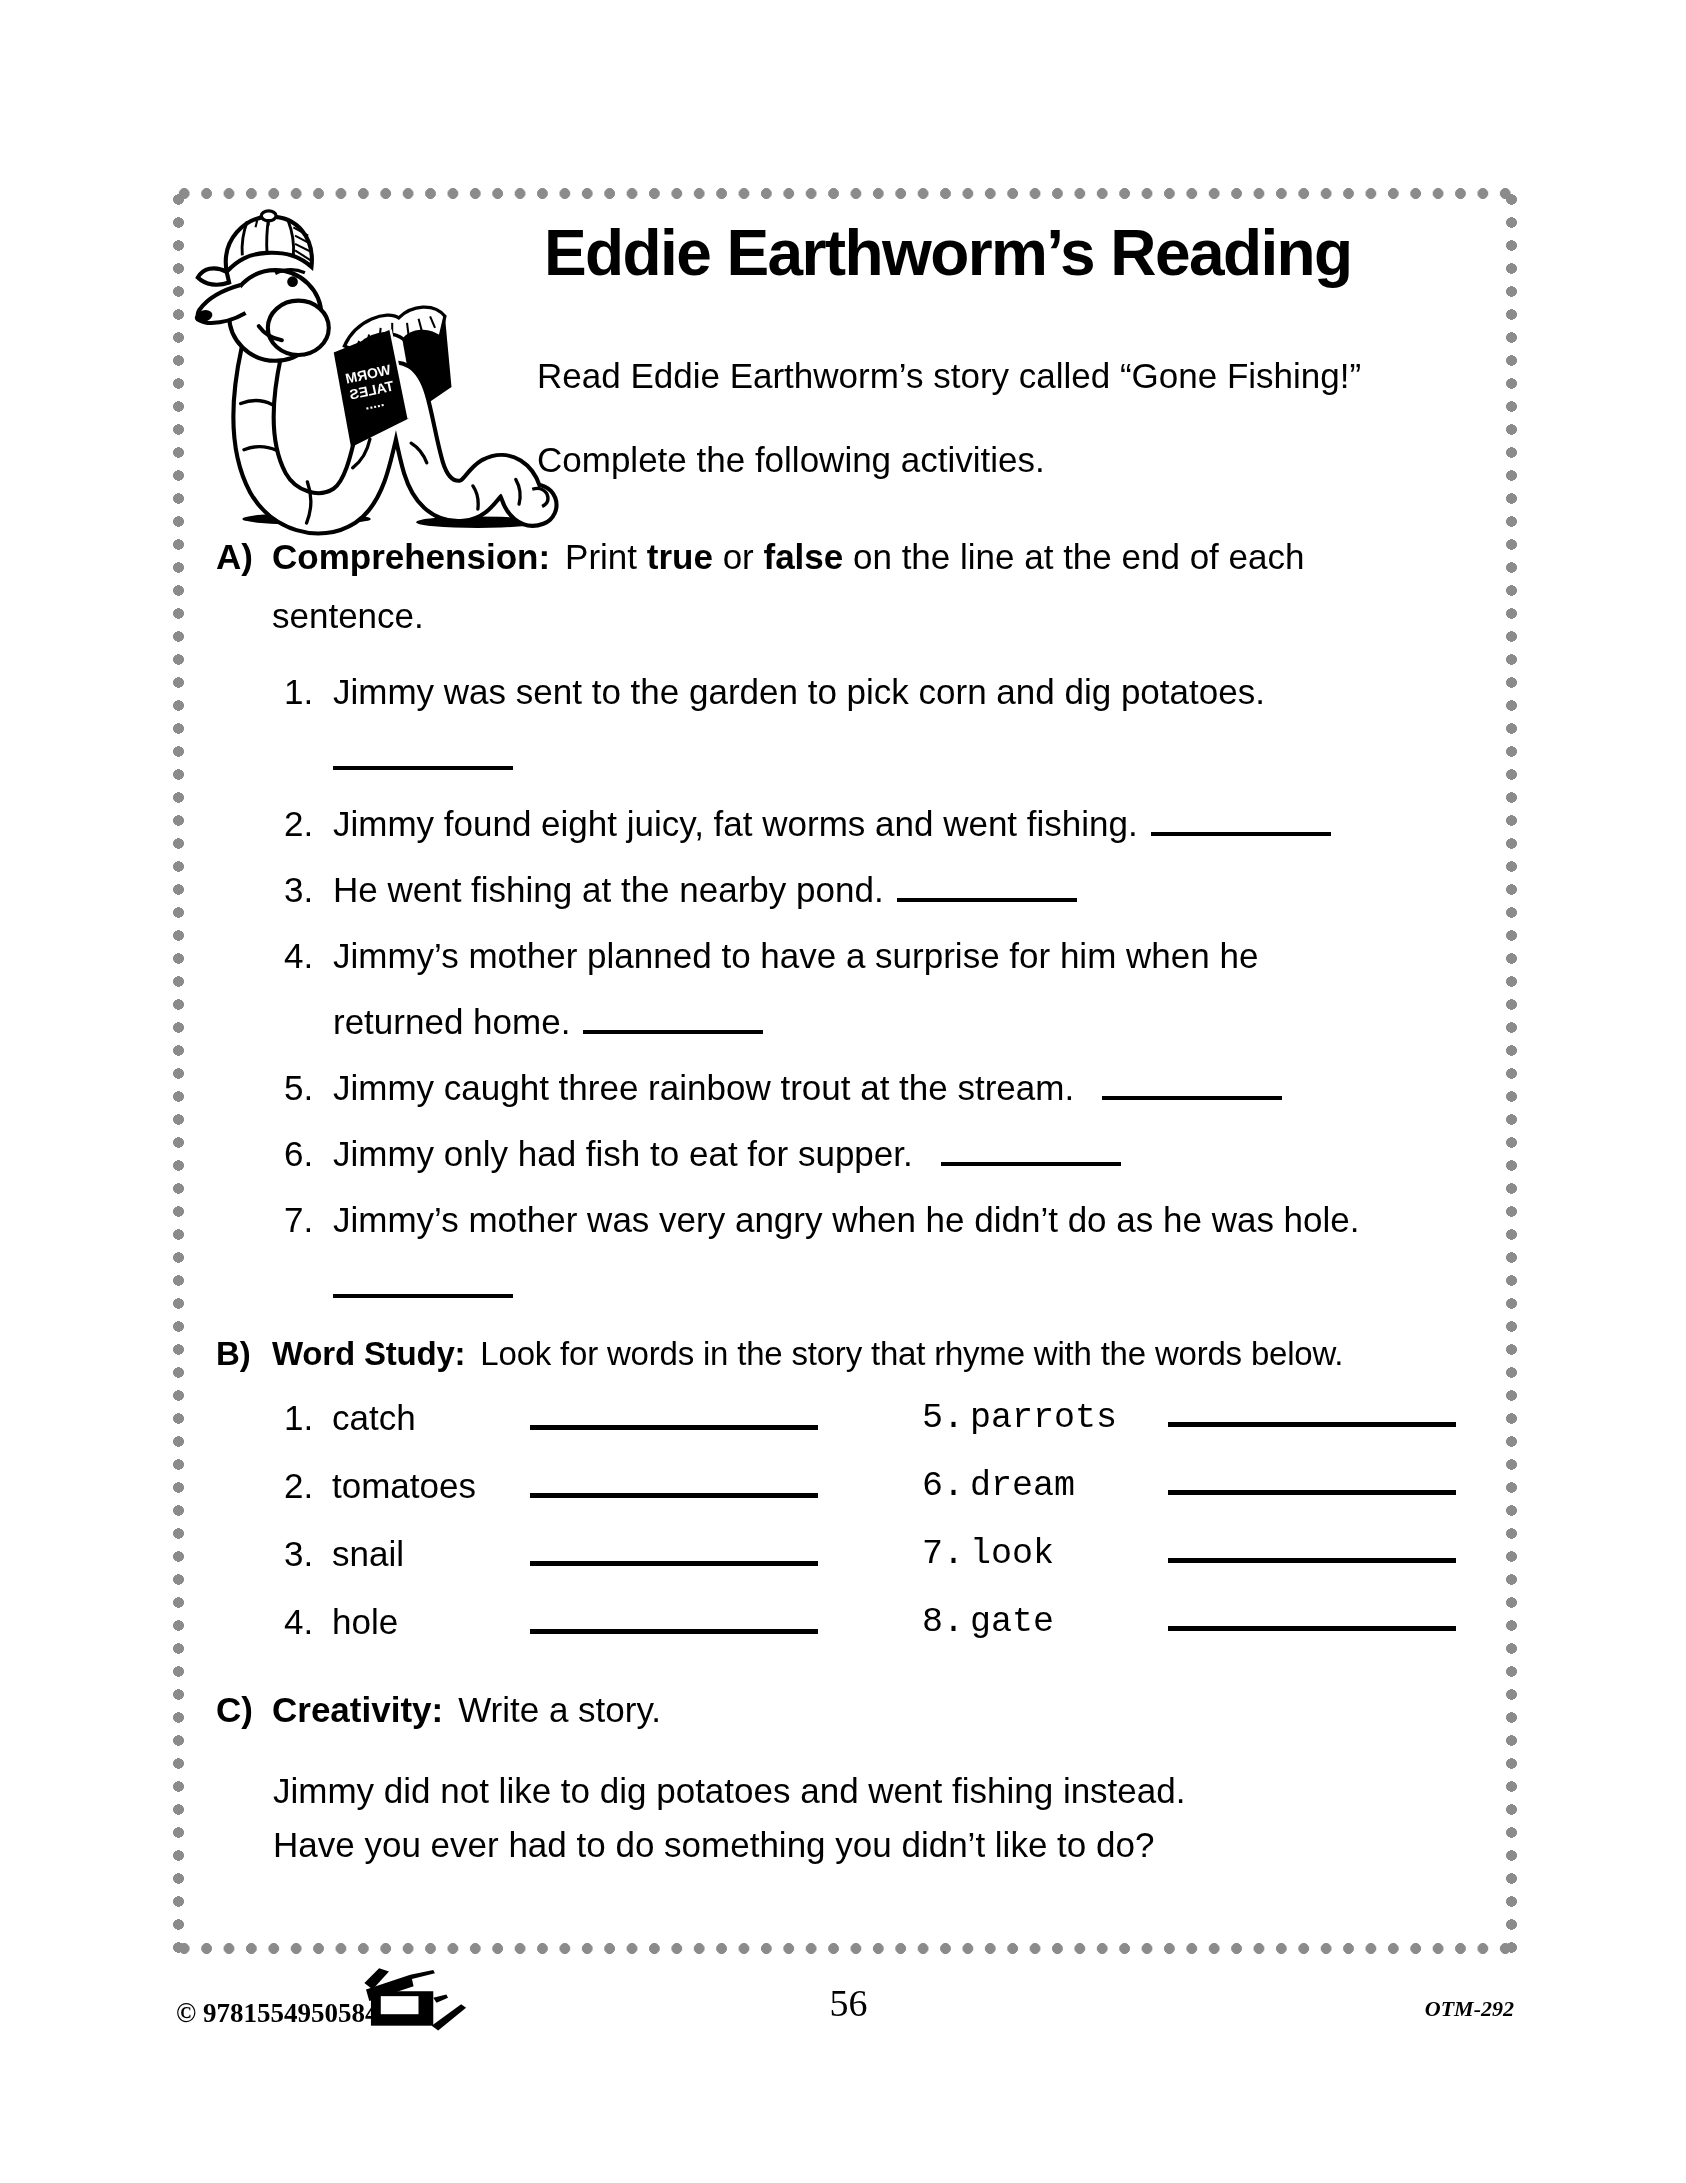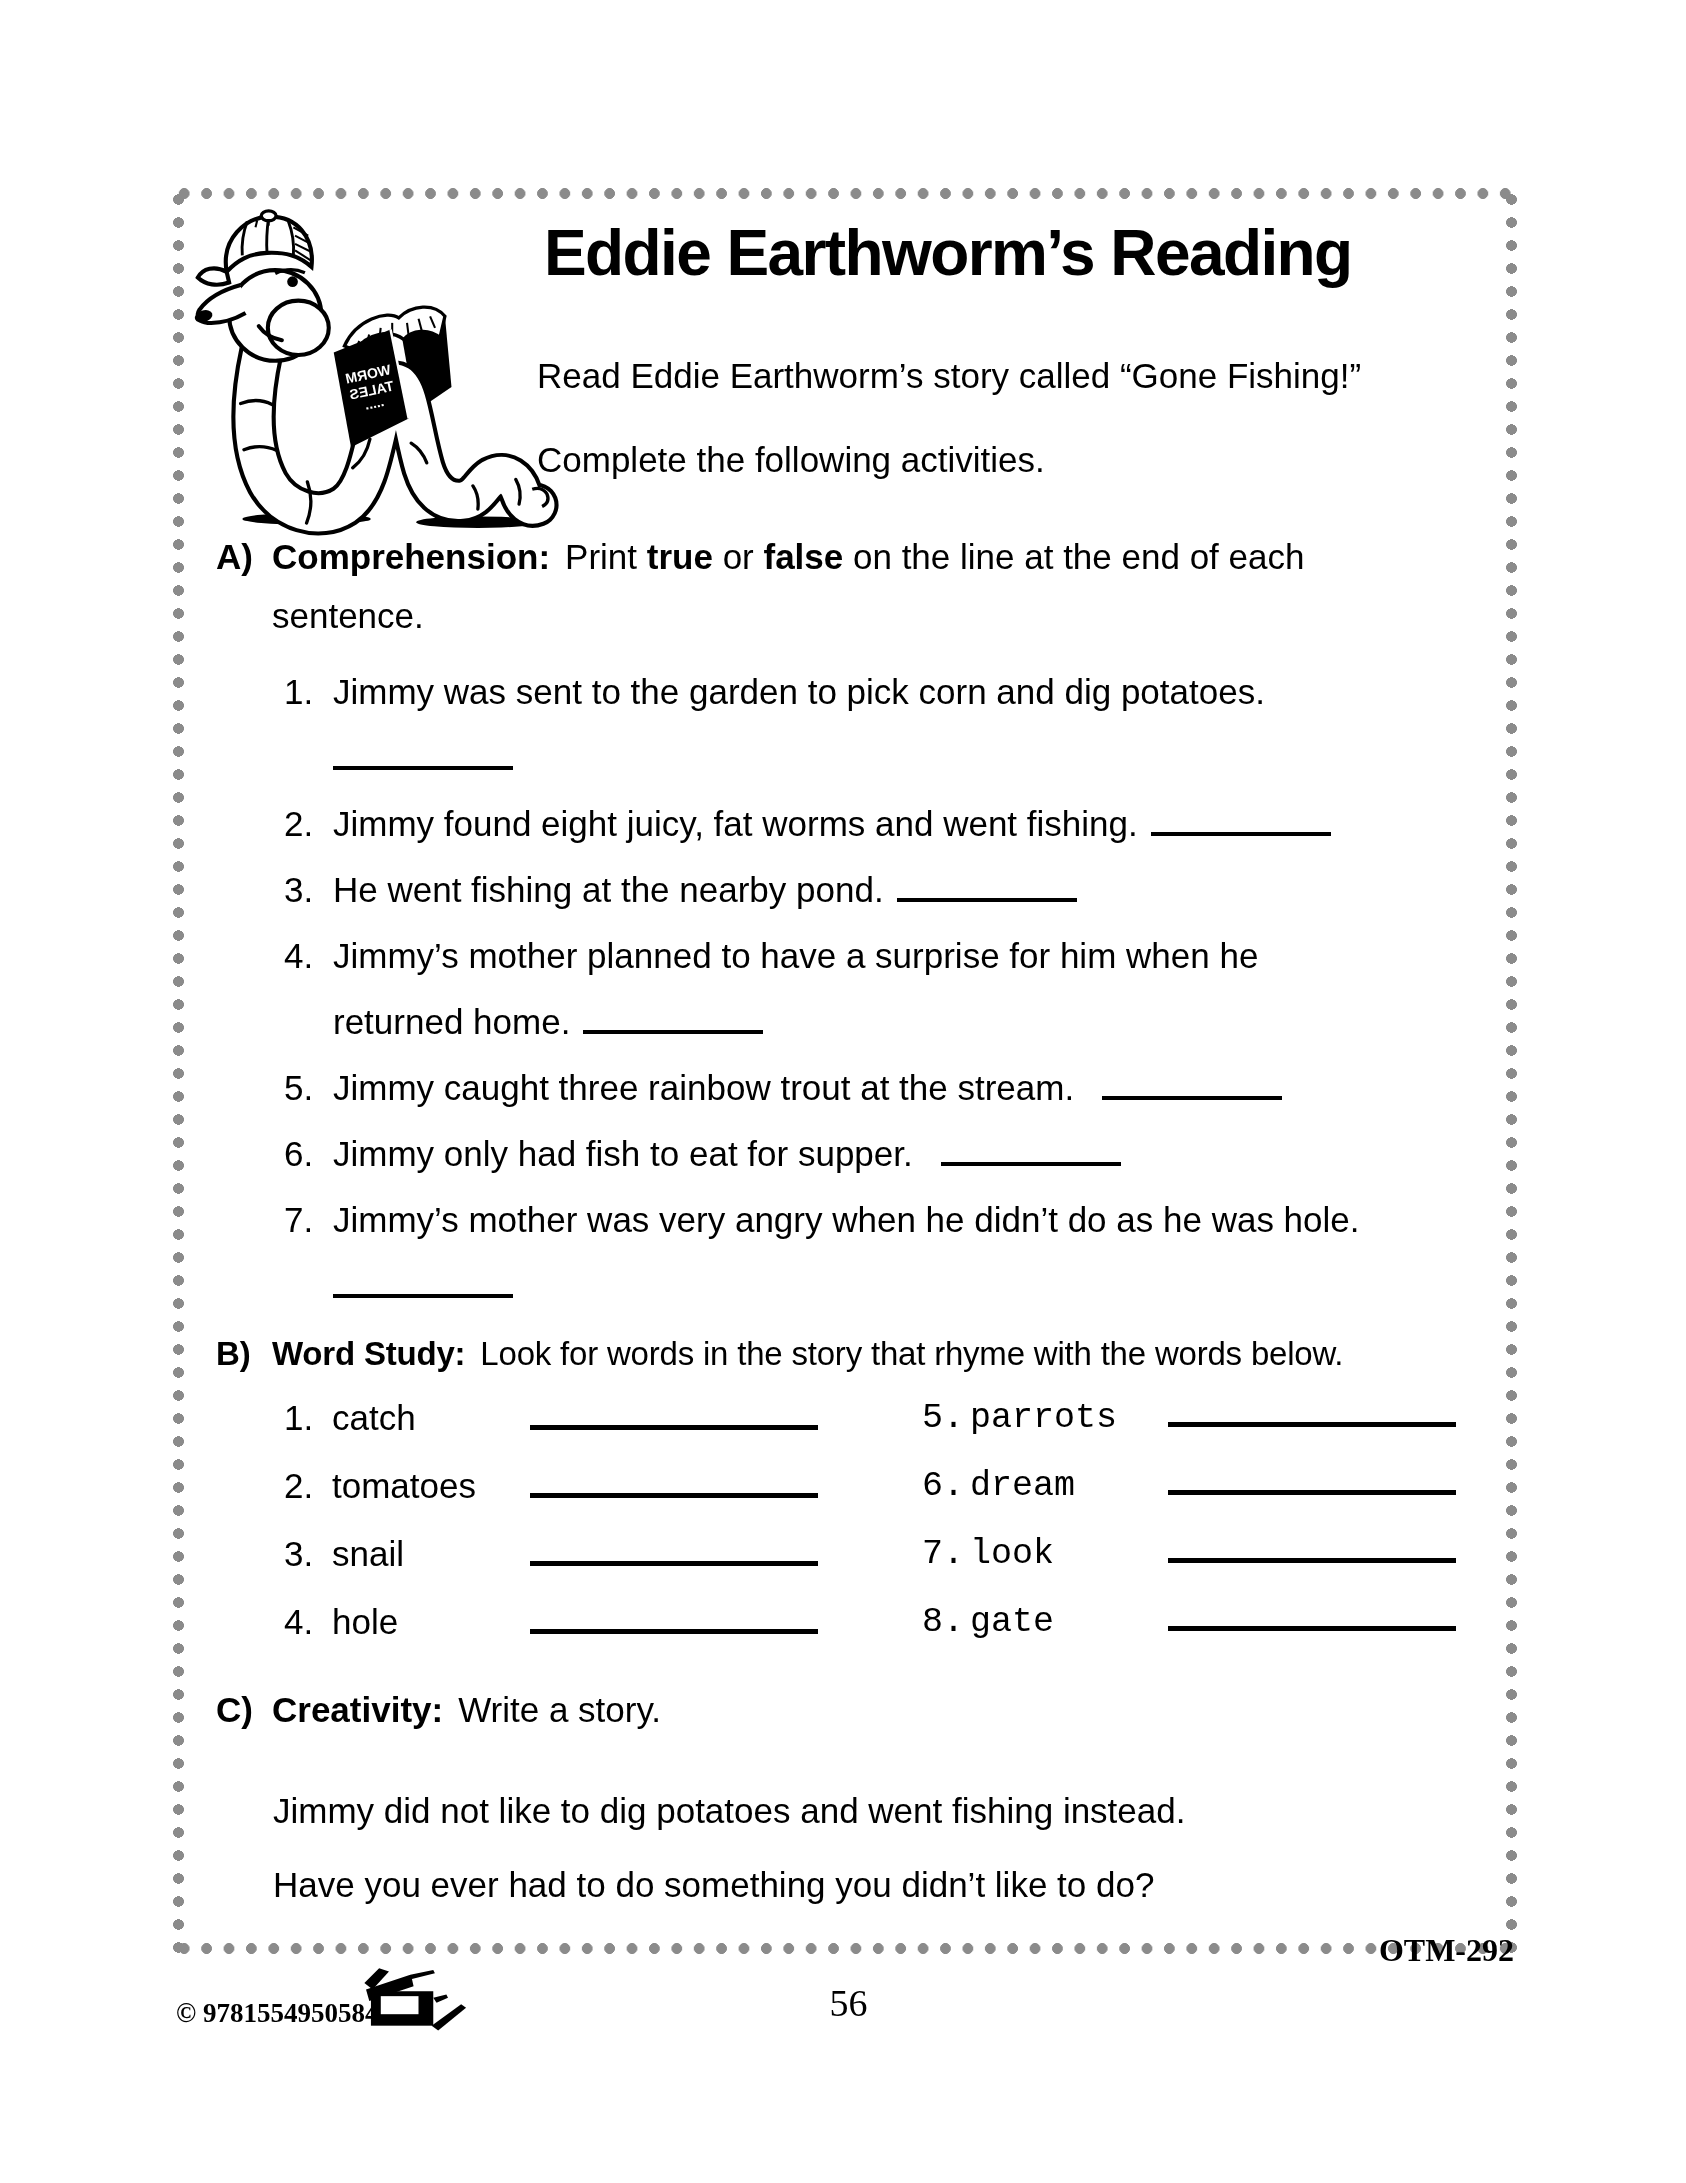--- a/index.html
+++ b/index.html
@@ -49,29 +49,29 @@
   #word-grid{position:absolute;left:284px;top:1384px;font-size:35px;}
   .wrow{display:flex;height:68px;line-height:68px;white-space:nowrap;}
   .wcell-left{width:638px;}
   .wcell-right{flex:1;font-family:Liberation Mono, monospace;}
   .wnum{display:inline-block;width:48px;}
   .wword{display:inline-block;width:198px;}
   .wblank{display:inline-block;width:288px;height:5px;border-bottom:5px solid #000;}
 
   #section-c{top:1680px;}
   #c-lines{position:absolute;left:273px;top:1764px;font-size:35px;line-height:54px;}
-  #c-lines div{white-space:nowrap;margin-top:20px;}
+  #c-lines div{white-space:nowrap;}
 
   .footer-isbn{position:absolute;left:176px;top:1998px;font-family:"Liberation Serif",serif;
                font-weight:bold;font-size:27px;white-space:nowrap;}
   .footer-logo{position:absolute;left:361px;top:1965px;width:115px;height:82px;}
   .footer-page{position:absolute;left:0;top:1981px;width:1697px;text-align:center;
                font-family:"Liberation Serif",serif;font-size:38px;}
-  .footer-code{position:absolute;right:173px;top:1932px;font-family:"Liberation Serif",serif;
-               font-weight:bold;font-size:32px;}
+  .footer-code{position:absolute;right:173px;top:1996px;font-family:"Liberation Serif",serif;
+               font-weight:bold;font-size:22px;font-style:italic;}
 </style>
 </head>
 <body>
 
 <div class="page">
 
   <div class="border-box">
     <div class="dots-h dots-top"></div>
     <div class="dots-h dots-bottom"></div>
     <div class="dots-v dots-left"></div>

